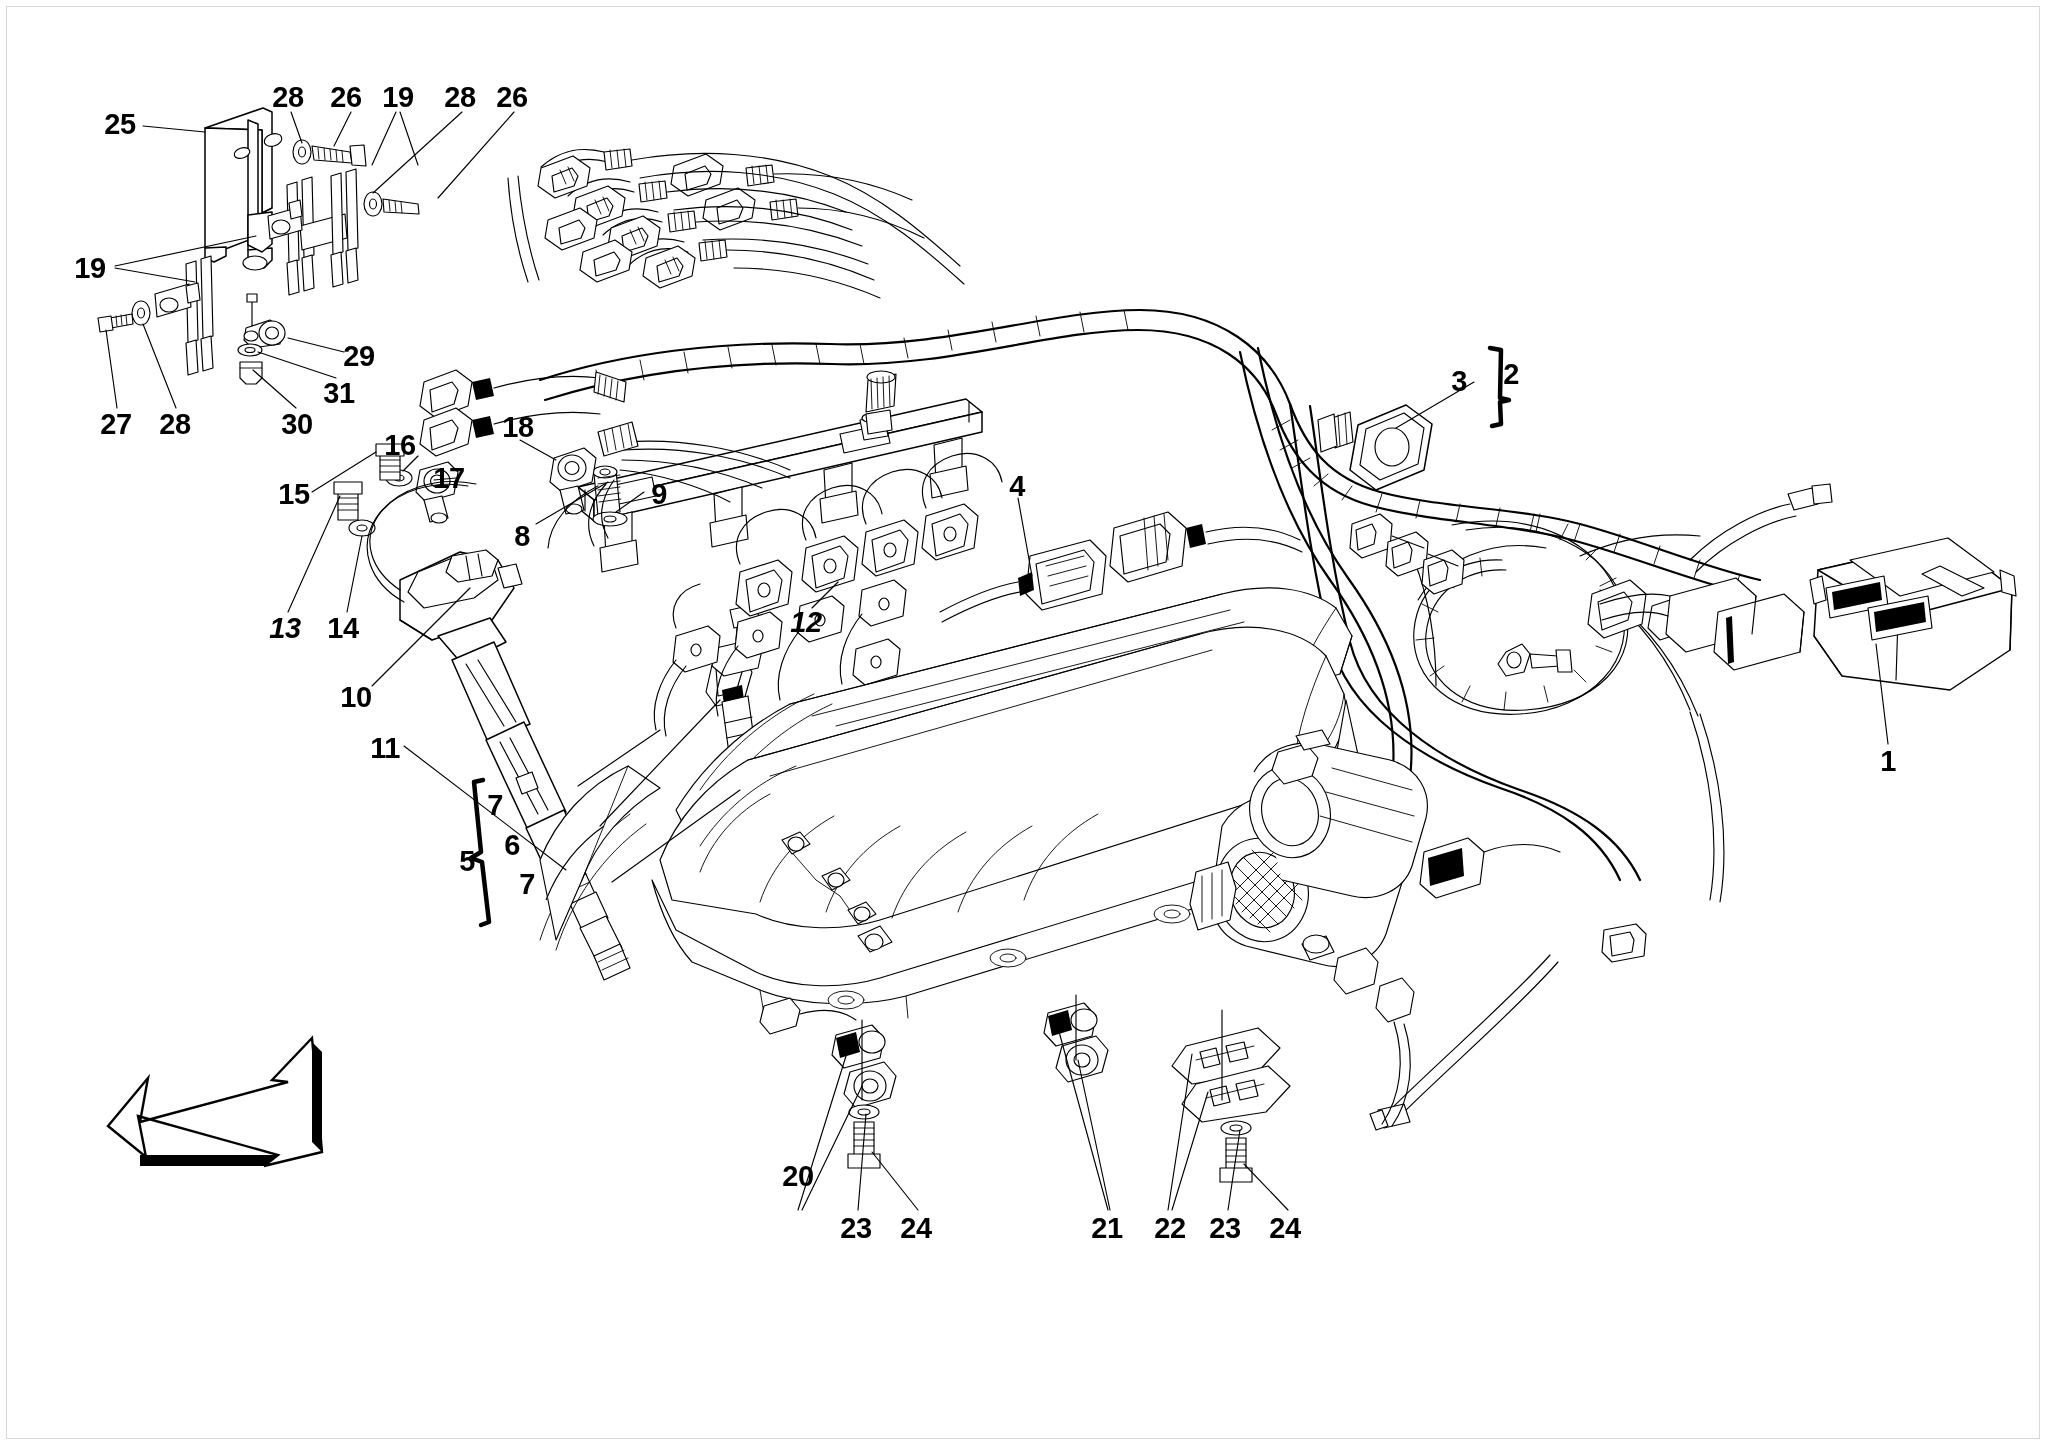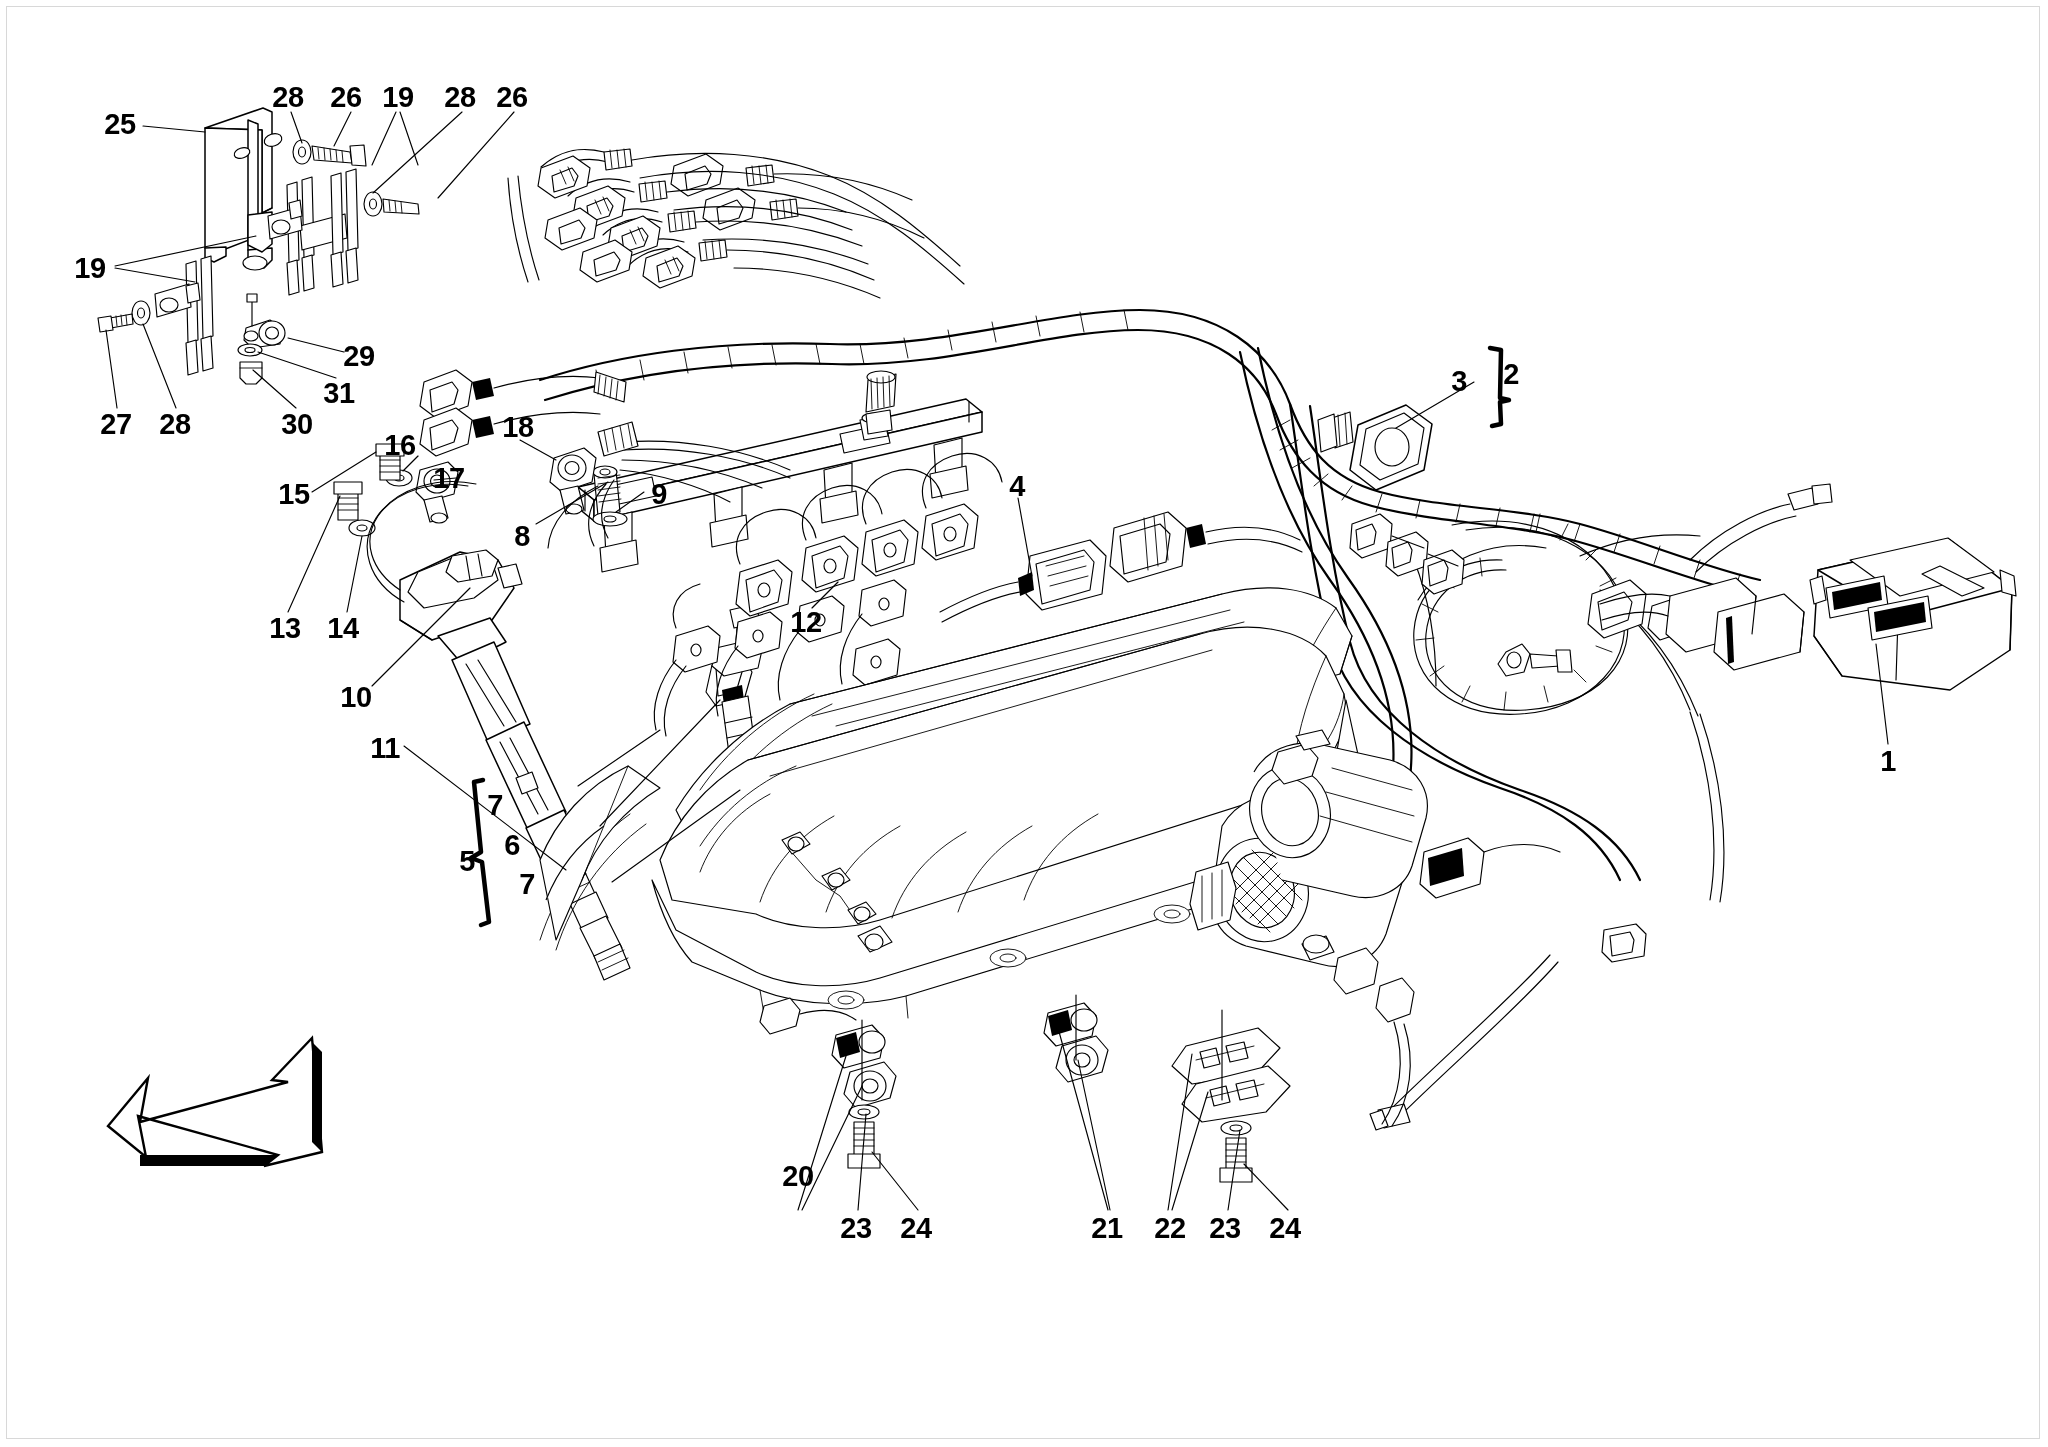--- a/index.html
+++ b/index.html
@@ -859,22 +859,22 @@
       <div class="lbl" style="left: 1459px; top: 381px;">3</div>
       <div class="lbl" style="left: 1017px; top: 486px;">4</div>
       <div class="lbl" style="left: 467px; top: 861px;">5</div>
       <div class="lbl" style="left: 512px; top: 845px;">6</div>
       <div class="lbl" style="left: 495px; top: 805px;">7</div>
       <div class="lbl" style="left: 527px; top: 884px;">7</div>
       <div class="lbl" style="left: 522px; top: 536px;">8</div>
       <div class="lbl" style="left: 659px; top: 494px;">9</div>
       <div class="lbl" style="left: 356px; top: 697px;">10</div>
       <div class="lbl" style="left: 385px; top: 748px;">11</div>
-      <div class="lbl" style="left: 806px; top: 622px;">12</div>
-      <div class="lbl" style="left: 285px; top: 628px;">13</div>
+      <div class="lbl" style="left: 806px; top: 622px; font-style: italic;">12</div>
+      <div class="lbl" style="left: 285px; top: 628px; font-style: italic;">13</div>
       <div class="lbl" style="left: 343px; top: 628px;">14</div>
       <div class="lbl" style="left: 294px; top: 494px;">15</div>
       <div class="lbl" style="left: 400px; top: 445px;">16</div>
       <div class="lbl" style="left: 449px; top: 478px;">17</div>
       <div class="lbl" style="left: 518px; top: 427px; text-align: right;">18</div>
       <div class="lbl" style="left: 90px; top: 268px;">19</div>
       <div class="lbl" style="left: 398px; top: 97px;">19</div>
       <div class="lbl" style="left: 798px; top: 1176px; text-align: right;">20</div>
       <div class="lbl" style="left: 1107px; top: 1228px;">21</div>
       <div class="lbl" style="left: 1170px; top: 1228px;">22</div>

